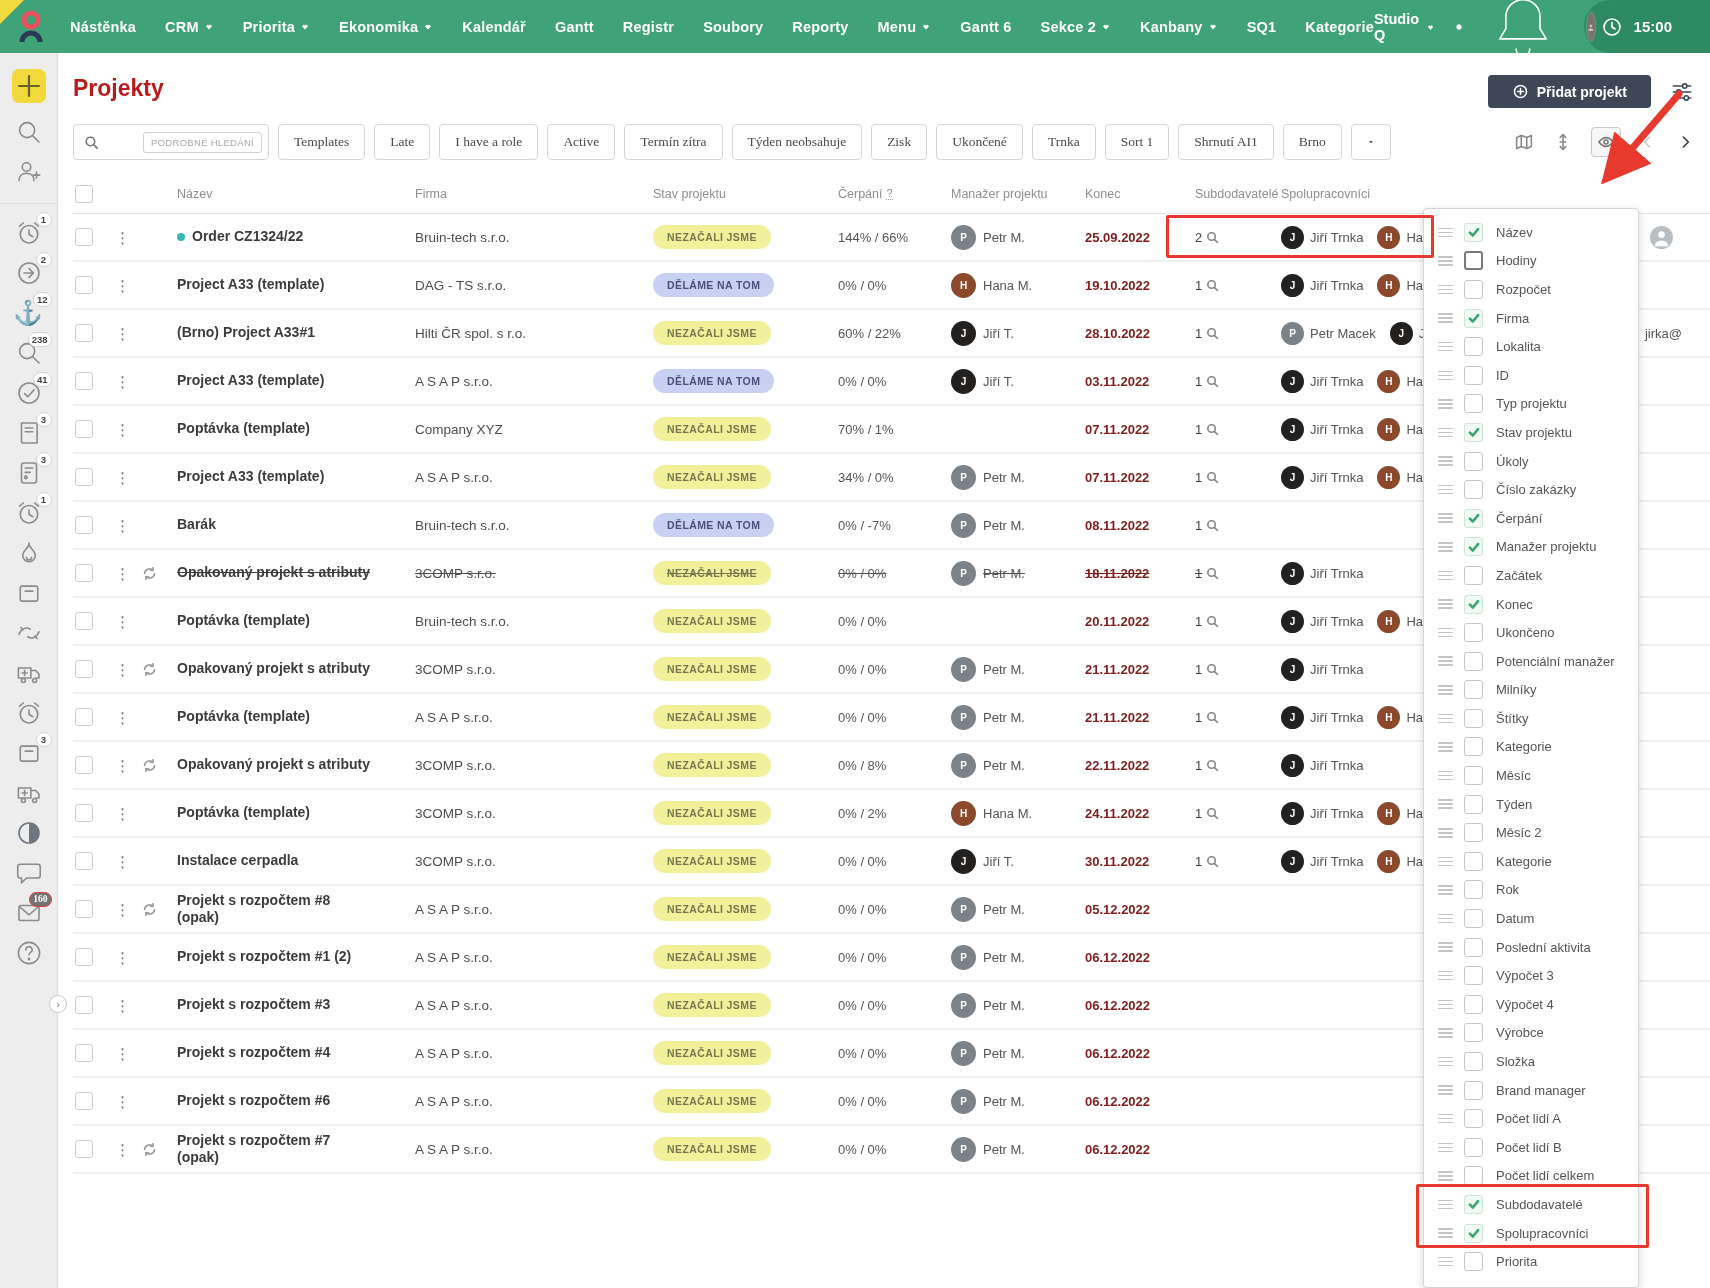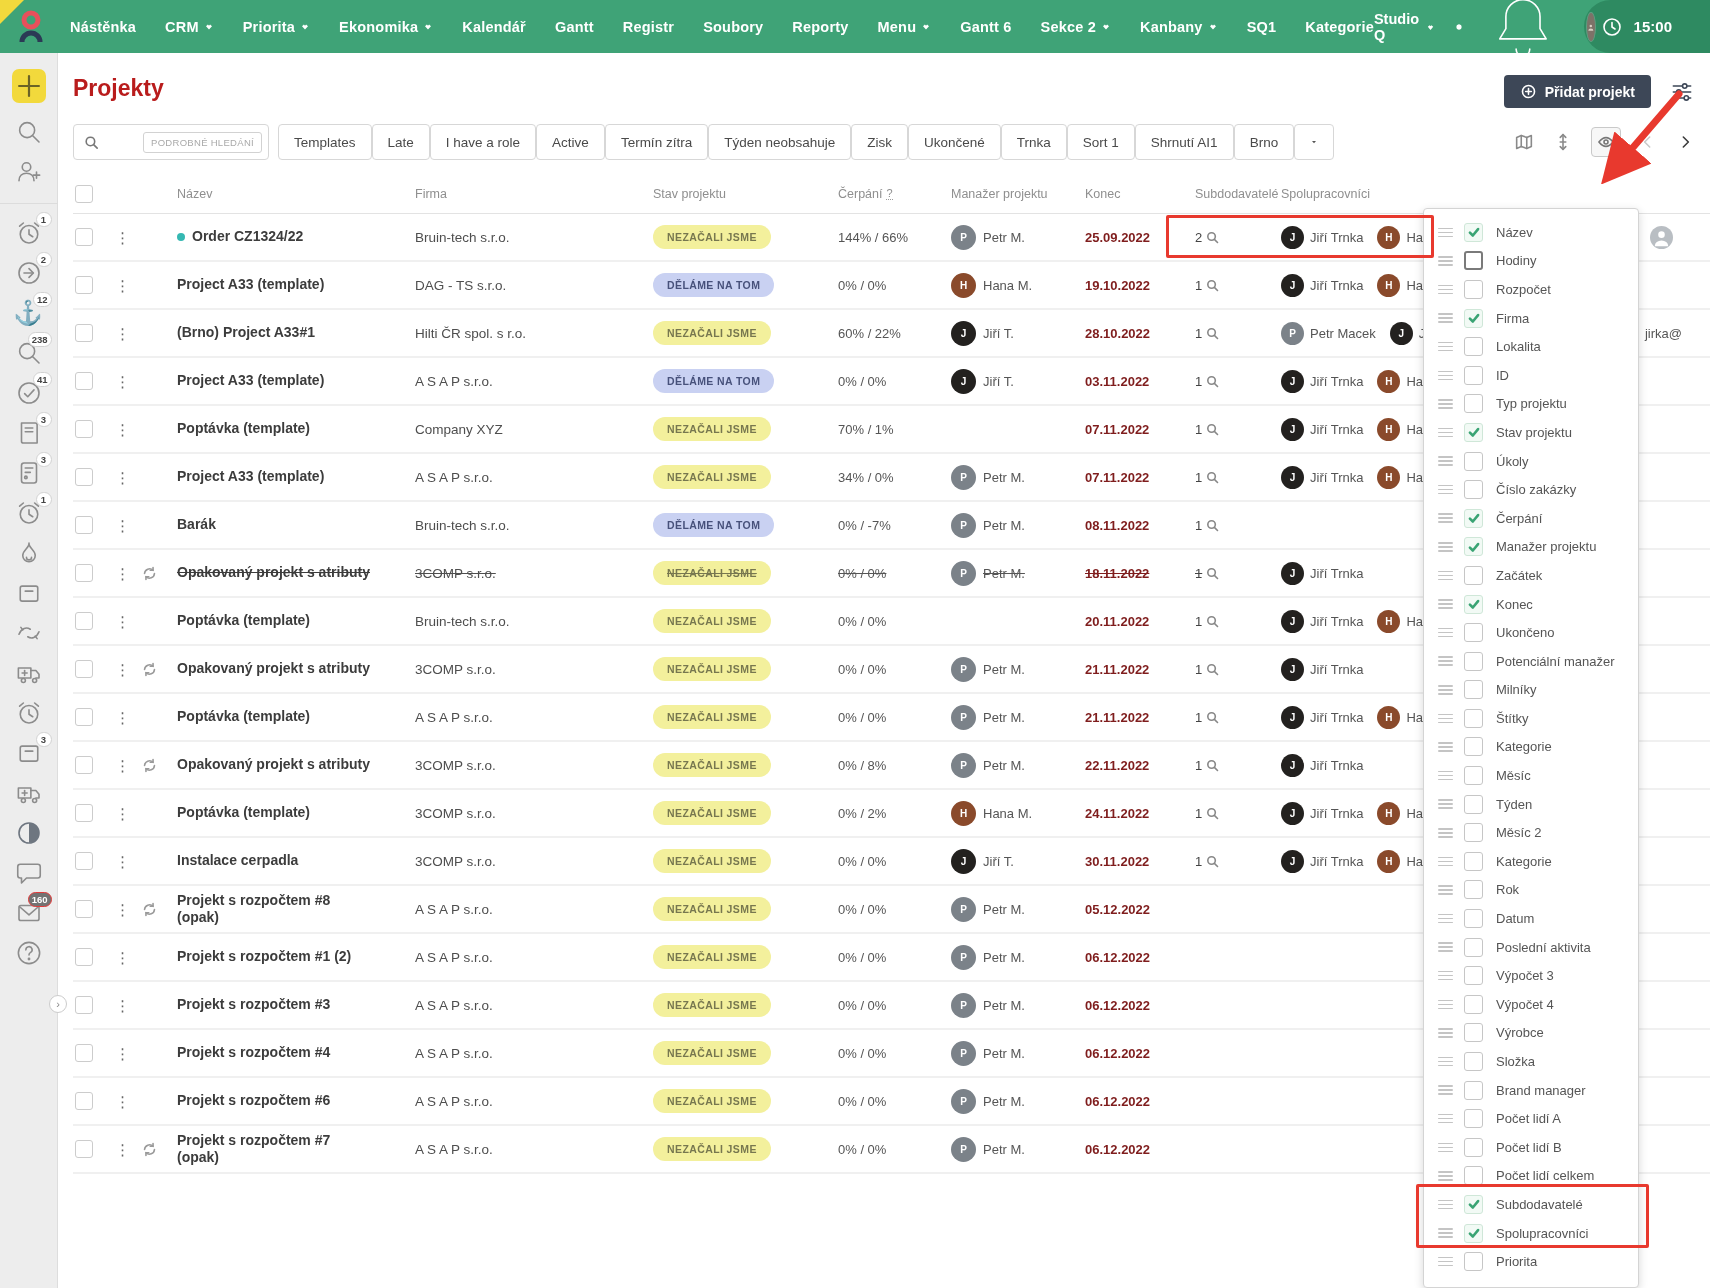--- a/index.html
+++ b/index.html
@@ -24,43 +24,43 @@
   .timer .t-ico { width:24px; height:24px; color:#fff; margin-right:10px; }
   .timer-text { color:#fff; font-size:15px; font-weight:700; }
 
   
   .sidebar { position:absolute; top:53px; left:0; bottom:0; width:58px; background:#ededed; border-right:1px solid #ddd; display:flex; flex-direction:column; align-items:center; padding-top:16px; z-index:20; }
   .sitem { position:relative; width:30px; height:30px; color:#8c8c8c; margin-bottom:10px; flex:0 0 auto; cursor:pointer; }
   .sitem.accent { width:34px; height:34px; background:#f2d93c; border-radius:7px; color:#6b6326; display:flex; align-items:center; justify-content:center; margin-bottom:14px; }
   .sitem.solid { color:#6e7680; }
   .sdivider { width:58px; height:1px; background:#dcdcdc; margin:6px 0 14px; }
   .sbadge { position:absolute; top:-6px; right:-8px; background:#fff; border:1px solid #d2d2d2; color:#444; font-size:9.5px; font-weight:700; border-radius:9px; min-width:16px; text-align:center; padding:1px 3px; line-height:1.2; }
-  .sbadge.red { background:#737373; border-color:#e23b3b; color:#fff; }
+  .sbadge.red { background:#737373; border-color:#e23b3b; color:#fff;font-family:Liberation Serif, serif; }
   .collapse-handle { position:absolute; left:49px; top:995px; width:18px; height:18px; border-radius:50%; background:#fff; border:1px solid #ccc; color:#888; font-size:11px; display:flex; align-items:center; justify-content:center; z-index:21; cursor:pointer; }
 
   
   .main { position:absolute; left:58px; top:53px; width:1652px; bottom:0; padding:0 0 0 15px; }
   .hdr-row { display:flex; align-items:flex-start; margin-top:22px; padding-right:15px; }
   .page-title { font-size:23px; font-weight:700; color:#b91c1c; }
   .hdr-right { margin-left:auto; display:flex; align-items:center; gap:18px; }
-  .add-btn { background:#3d4757; color:#fff; border:none; border-radius:4px; font-size:14px; font-weight:700; font-family:inherit; padding:8px 16px; display:flex; align-items:center; gap:8px; cursor:pointer; }
+  .add-btn { background:#3d4757; color:#fff; border:none; border-radius:4px; font-size:14px; font-weight:700; font-family:inherit; padding:8px 24px; display:flex; align-items:center; gap:8px; cursor:pointer; }
   .add-btn .ico { width:17px; height:17px; }
   .sliders-btn { width:26px; height:26px; color:#3d4757; cursor:pointer; }
   .tabs-row { display:flex; align-items:flex-end; border-bottom:1px solid #e2e2e2; margin-top:14px; padding-right:15px; }
   .tab { font-size:14.5px; color:#5c5c5c; padding:0 2px 11px; margin-right:30px; cursor:pointer; border-bottom:3px solid transparent; }
   .tab.active { color:#3aa474; border-bottom-color:#3aa474; }
   .templates-link { margin-left:auto; font-size:13.5px; color:#555; padding-bottom:11px; cursor:pointer; }
 
   
   .filter-row { display:flex; align-items:center; margin-top:16px; padding-right:15px; }
   .search-box { width:196px; height:36px; border:1px solid #d7d7d7; border-radius:4px; display:flex; align-items:center; padding:0 6px 0 9px; background:#fff; }
   .search-box .ico { width:17px; height:17px; color:#777; flex:0 0 auto; }
   .search-box input { border:none; outline:none; width:34px; flex:1; font-family:inherit; font-size:13px; }
   .adv-chip { font-size:9.5px; color:#a9a9a9; border:1px solid #d2d2d2; border-radius:3px; padding:4px 7px; white-space:nowrap; letter-spacing:.3px; cursor:pointer; }
-  .chips { display:flex; align-items:flex-end; margin-left:9px; }
+  .chips { display:flex; align-items:flex-end; gap:9px; margin-left:9px;font-family:Liberation Serif, serif; }
   .chip { height:36px; border:1px solid #d7d7d7; border-radius:4px; background:#fff; display:flex; align-items:center; padding:0 15px; font-size:13.5px; color:#4a4a4a; white-space:nowrap; cursor:pointer; }
   .chip.mini { padding:0 14px; }
   .chip.mini svg { width:10px; height:8px; }
   .filter-icons { margin-left:auto; display:flex; align-items:center; gap:17px; }
   .f-ico { width:22px; height:22px; color:#8a8a8a; cursor:pointer; }
   .f-ico.boxed { width:30px; height:30px; border:1px solid #c9c9c9; border-radius:4px; background:#f7f7f7; padding:4px; color:#777; }
   .pg { font-size:20px; cursor:pointer; width:20px; height:22px; }
   .pg.prev { color:#c9c9c9; }
   .pg.next { color:#3b3b3b; }
 

